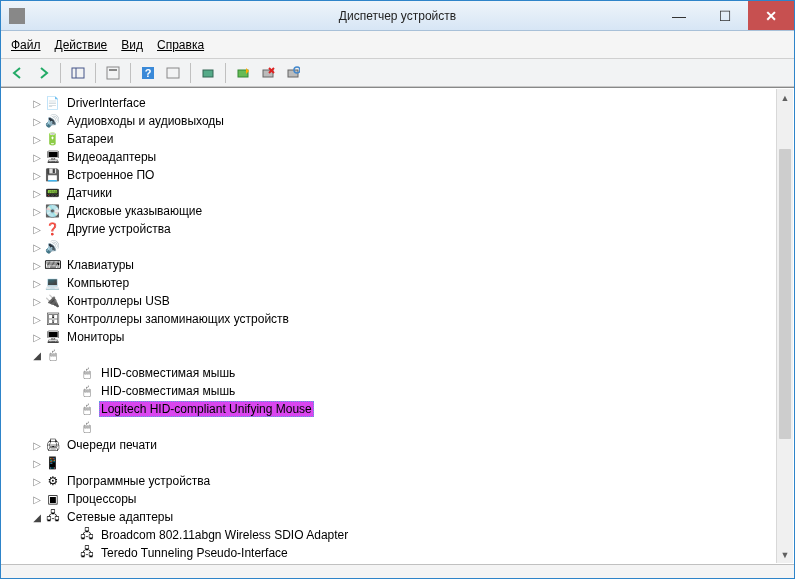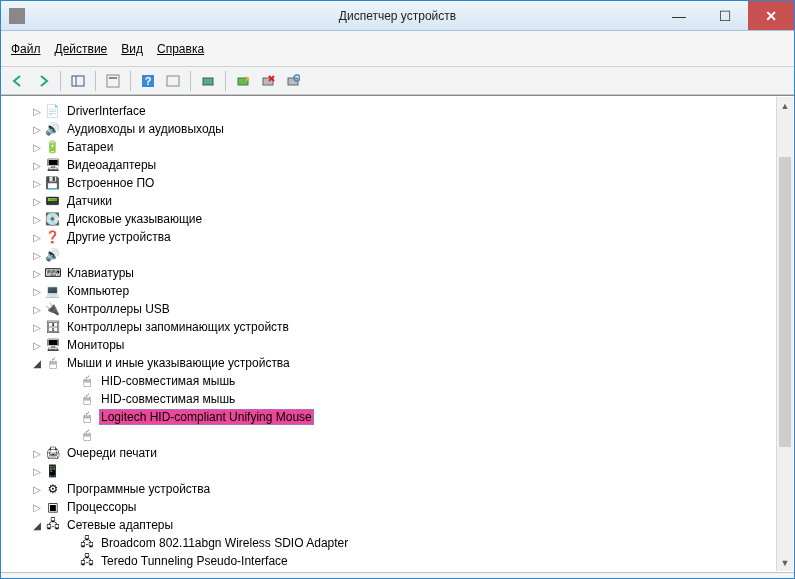--- a/index.html
+++ b/index.html
@@ -46,21 +46,21 @@
     font-family: sans-serif;
   }
   .win-btn.min, .win-btn.max { color: #333; font-size: 14px; }
   .win-btn.close {
     background: #c75050;
     color: #fff;
     font-size: 14px;
     font-weight: bold;
   }
   .menubar {
-    height: 36px;
+    height: 28px;
     background: #f5f5f5;
     border-bottom: 1px solid #d0d0d0;
     display: flex;
     align-items: center;
     padding-left: 10px;
     gap: 14px;
   }
   .menubar span { text-decoration: underline; }
   .toolbar {
     height: 28px;
@@ -113,21 +113,21 @@
     align-items: center; justify-content: center;
     font-size: 12px;
     margin-right: 4px;
     vertical-align: middle;
   }
   .label {
     padding: 0 2px;
     color: #000;
   }
   .label.selected {
-    background: #ec4899;
+    background: #d946ef;
     border: 1px dotted #5aa0e0;
     padding: 0 1px;
   }
   .scrollbar-v {
     position: absolute;
     right: 1px; top: 1px; bottom: 1px;
     width: 17px;
     background: #f0f0f0;
     border-left: 1px solid #d8d8d8;
   }
@@ -305,21 +305,20 @@
         <span class="label">Контроллеры запоминающих устройств</span>
       </div>
       <div class="row indent-1">
         <span class="arrow">▷</span>
         <span class="dev-icon">🖥</span>
         <span class="label">Мониторы</span>
       </div>
       <div class="row indent-1">
         <span class="arrow expanded">◢</span>
         <span class="dev-icon">🖱</span>
-        <span class="label">Мыши и иные указывающие устройства</span>
       </div>
       <div class="row indent-2">
         <span class="arrow-placeholder"></span>
         <span class="dev-icon">🖱</span>
         <span class="label">HID-совместимая мышь</span>
       </div>
       <div class="row indent-2">
         <span class="arrow-placeholder"></span>
         <span class="dev-icon">🖱</span>
         <span class="label">HID-совместимая мышь</span>

